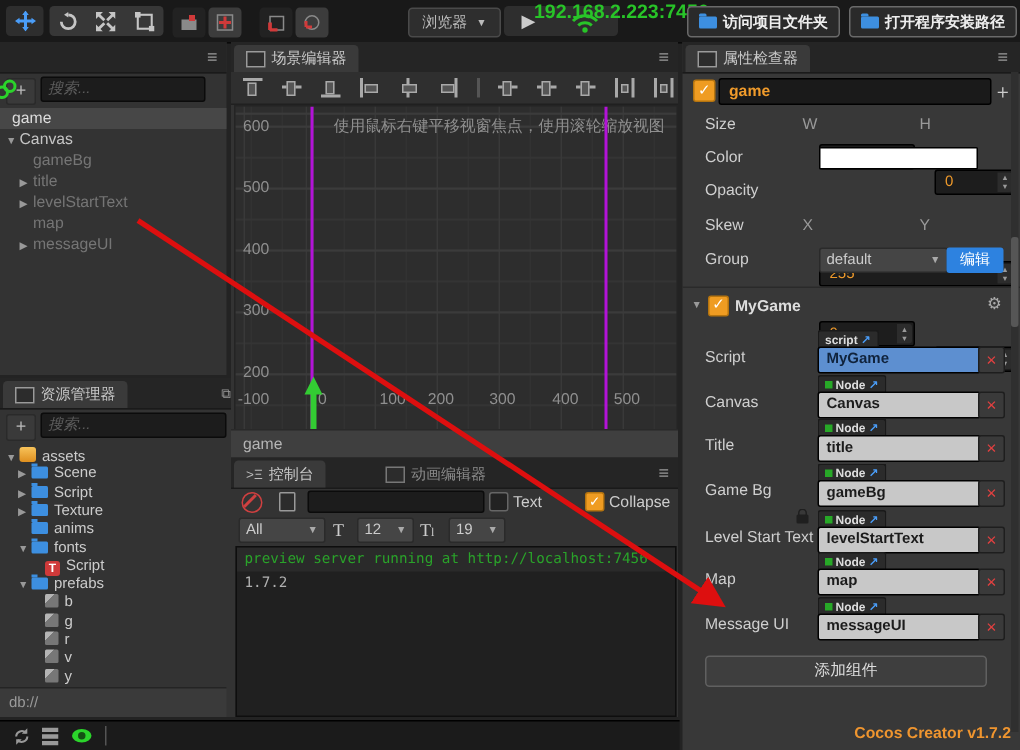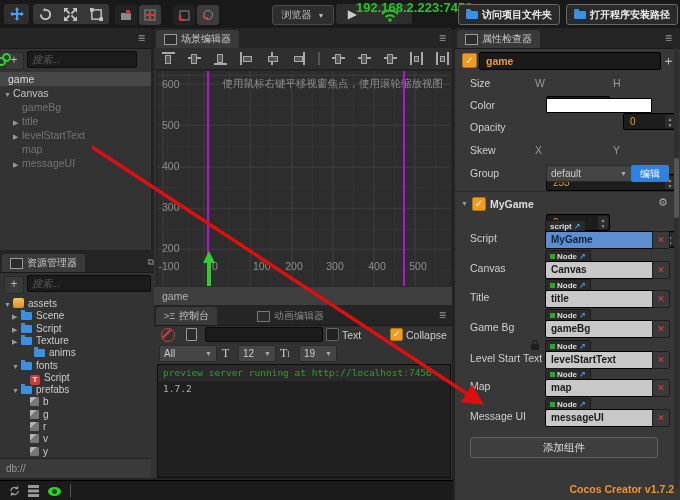--- a/index.html
+++ b/index.html
@@ -192,21 +192,21 @@
     </div>
     <div class="abs" style="left:0;top:20px;width:151px;height:24px;">
       <div class="abs plus" style="left:4px;top:4px;">+</div>
       <input class="abs search" style="left: 27px; top: 3px; width: 114px;" placeholder="搜索...">
     </div>
     <div class="abs" style="left:0;top:46px;width:151px;height:160px;font-size:10px;">
       <div class="row" style="top:0;padding-left:4px;box-sizing:border-box;height:12.3px;line-height:12.3px;"><span class="arrow">▼</span><span class="assetroot"></span><span>assets</span></div>
       <div class="row" style="top:12.3px;padding-left:12px;box-sizing:border-box;height:12.3px;line-height:12.3px;"><span class="arrow">▶</span><span class="fold"></span><span>Scene</span></div>
       <div class="row" style="top:24.6px;padding-left:12px;box-sizing:border-box;height:12.3px;line-height:12.3px;"><span class="arrow">▶</span><span class="fold"></span><span>Script</span></div>
       <div class="row" style="top:36.9px;padding-left:12px;box-sizing:border-box;height:12.3px;line-height:12.3px;"><span class="arrow">▶</span><span class="fold"></span><span>Texture</span></div>
-      <div class="row" style="top:49.2px;padding-left:34px;box-sizing:border-box;height:12.3px;line-height:12.3px;"><span class="fold"></span><span>anims</span></div>
+      <div class="row" style="top:49.2px;padding-left:21px;box-sizing:border-box;height:12.3px;line-height:12.3px;"><span class="fold"></span><span>anims</span></div>
       <div class="row" style="top:61.5px;padding-left:12px;box-sizing:border-box;height:12.3px;line-height:12.3px;"><span class="arrow">▼</span><span class="fold"></span><span>fonts</span></div>
       <div class="row" style="top:73.8px;padding-left:30px;box-sizing:border-box;height:12.3px;line-height:12.3px;"><span class="ticon">T</span><span>Script</span></div>
       <div class="row" style="top:86.1px;padding-left:12px;box-sizing:border-box;height:12.3px;line-height:12.3px;"><span class="arrow">▼</span><span class="fold"></span><span>prefabs</span></div>
       <div class="row" style="top:98.4px;padding-left:30px;box-sizing:border-box;height:12.3px;line-height:12.3px;"><span class="cube"></span><span>b</span></div>
       <div class="row" style="top:110.7px;padding-left:30px;box-sizing:border-box;height:12.3px;line-height:12.3px;"><span class="cube"></span><span>g</span></div>
       <div class="row" style="top:123px;padding-left:30px;box-sizing:border-box;height:12.3px;line-height:12.3px;"><span class="cube"></span><span>r</span></div>
       <div class="row" style="top:135.3px;padding-left:30px;box-sizing:border-box;height:12.3px;line-height:12.3px;"><span class="cube"></span><span>v</span></div>
       <div class="row" style="top:147.6px;padding-left:30px;box-sizing:border-box;height:12.3px;line-height:12.3px;"><span class="cube"></span><span>y</span></div>
     </div>
     <div class="abs" style="left:0;top:206px;width:151px;height:20px;background:#3a3a3a;border-top:1px solid #242424;line-height:20px;padding-left:6px;box-sizing:border-box;color:#9a9a9a;font-size:10px;"><span>db://</span></div>

